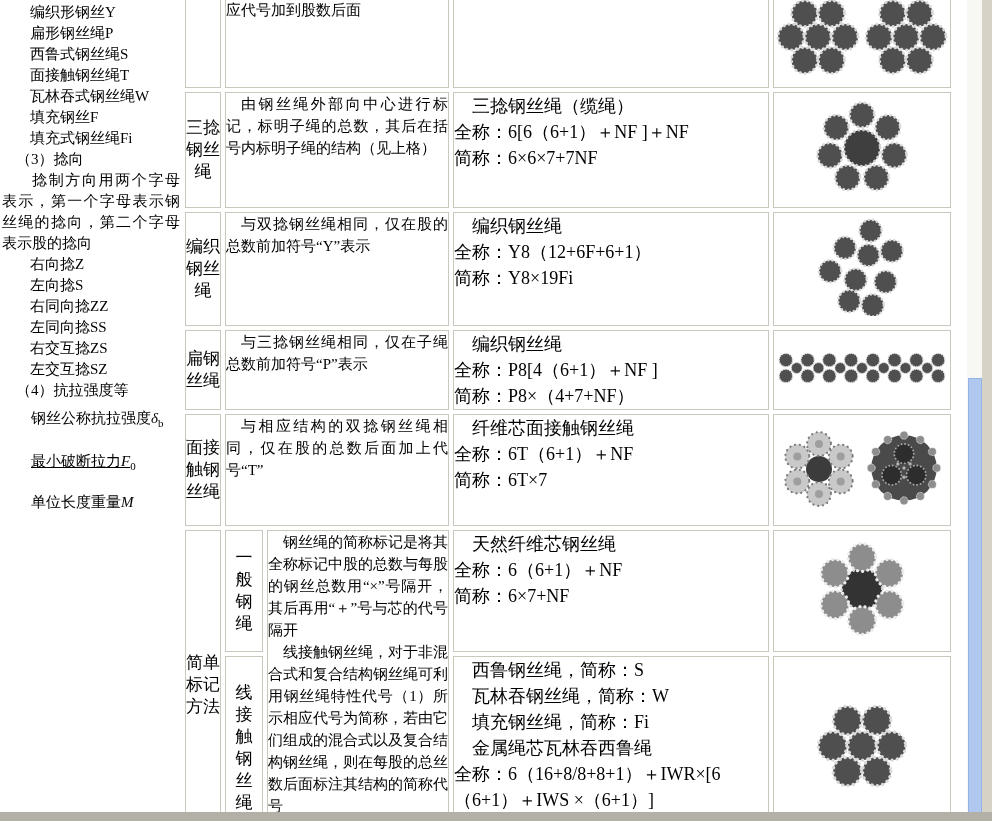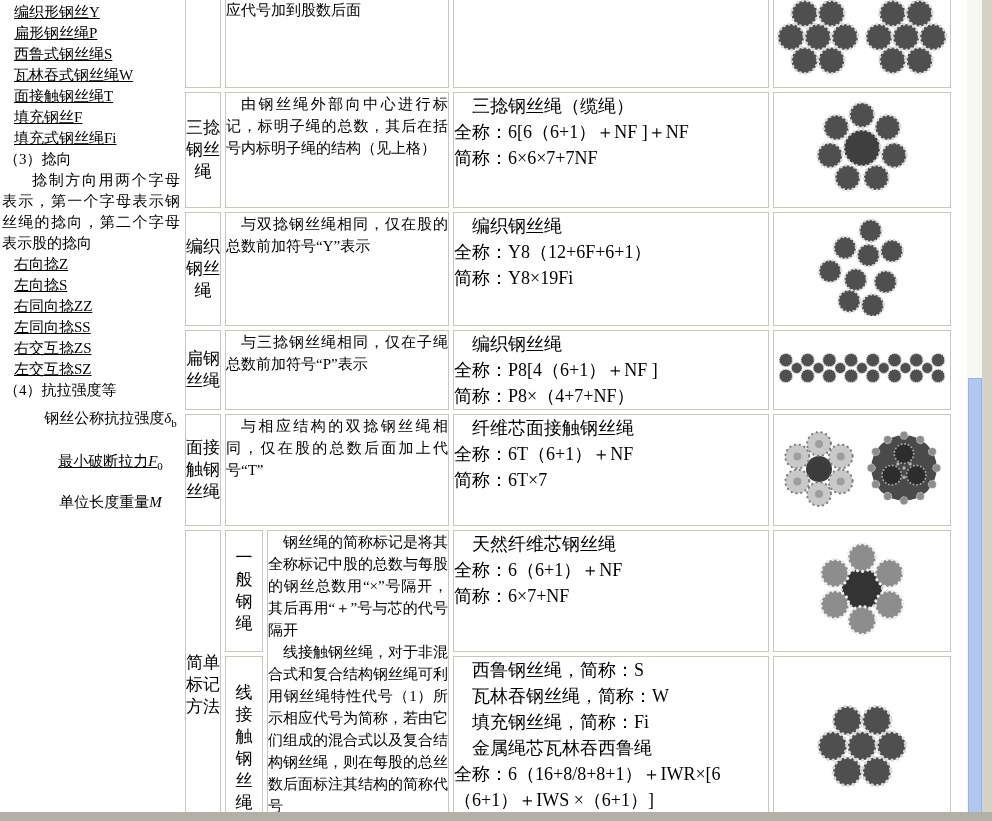--- a/index.html
+++ b/index.html
@@ -1,24 +1,24 @@
 <!DOCTYPE html>
 <html><head>
 <meta charset="utf-8">
 <style>
   html,body{margin:0;padding:0;}
   .page{position:relative;width:992px;height:821px;background:#ffffff;overflow:hidden;
         color:#000;font-family:"Liberation Serif","DejaVu Serif",serif;}
 
   
   .sidebar{position:absolute;left:0;top:2px;width:181px;font-size:15px;line-height:21px;}
-  .sb-code{padding-left:14px;white-space:nowrap;text-decoration:underline;}
-  .sb-section{padding-left:4px;}
+  .sb-code{padding-left:30px;white-space:nowrap;}
+  .sb-section{padding-left:16px;}
   .sb-para{text-align:justify;text-indent:2em;padding:0 1px 0 2px;}
-  .sb-sym{padding-left:40px;text-align:center;}
+  .sb-sym{padding-left:31px;}
   .sb-sym .sym{font-style:italic;}
   .sb-sym .sub{font-size:11px;vertical-align:-4px;}
   .mt1{margin-top:7px;}  .mt2{margin-top:17px;text-decoration:underline;}  .mt3{margin-top:15px;}
 
   
   .table-wrap{position:absolute;left:181px;top:-6px;}
   table.main{border-collapse:separate;border-spacing:4px;table-layout:fixed;}
   table.main td{border:1px solid #c6cabc;background:#fff;padding:0;}
   td.lbl{text-align:center;vertical-align:middle;font-size:17px;line-height:22px;white-space:pre-line;}
   td.desc{vertical-align:top;font-size:15px;line-height:22px;padding:3px 5px;text-align:justify;}
@@ -58,22 +58,22 @@
       </g>
   </defs>
 </svg>
 
 <div class="page">
 
   <div class="sidebar">
     <div class="sb-code">编织形钢丝Y</div>
     <div class="sb-code">扁形钢丝绳P</div>
     <div class="sb-code">西鲁式钢丝绳S</div>
+    <div class="sb-code">面接触钢丝绳T</div>
     <div class="sb-code">瓦林吞式钢丝绳W</div>
-    <div class="sb-code">面接触钢丝绳T</div>
     <div class="sb-code">填充钢丝F</div>
     <div class="sb-code">填充式钢丝绳Fi</div>
     <div class="sb-section">（3）捻向</div>
     <div class="sb-para">捻制方向用两个字母表示，第一个字母表示钢丝绳的捻向，第二个字母表示股的捻向</div>
     <div class="sb-code">右向捻Z</div>
     <div class="sb-code">左向捻S</div>
     <div class="sb-code">右同向捻ZZ</div>
     <div class="sb-code">左同向捻SS</div>
     <div class="sb-code">右交互捻ZS</div>
     <div class="sb-code">左交互捻SZ</div>

